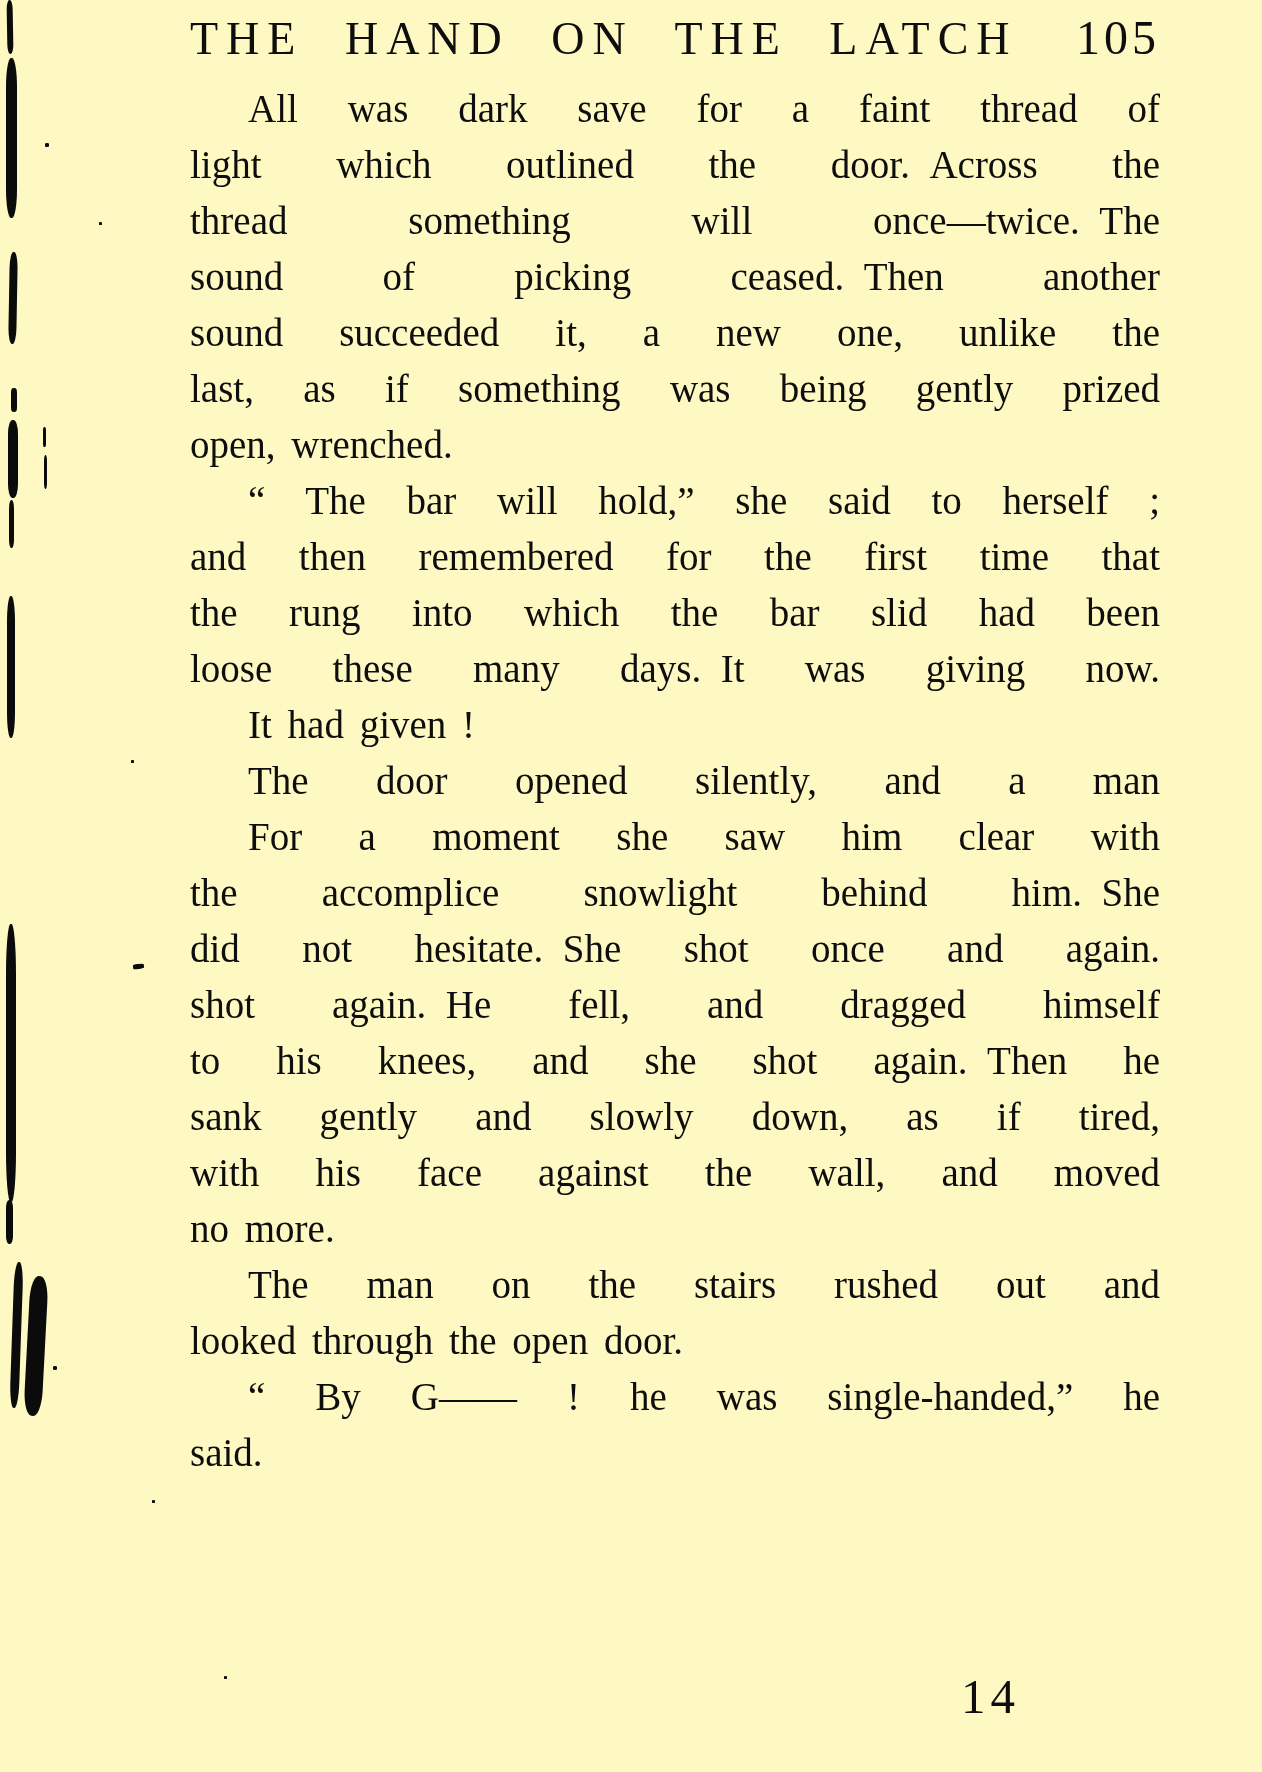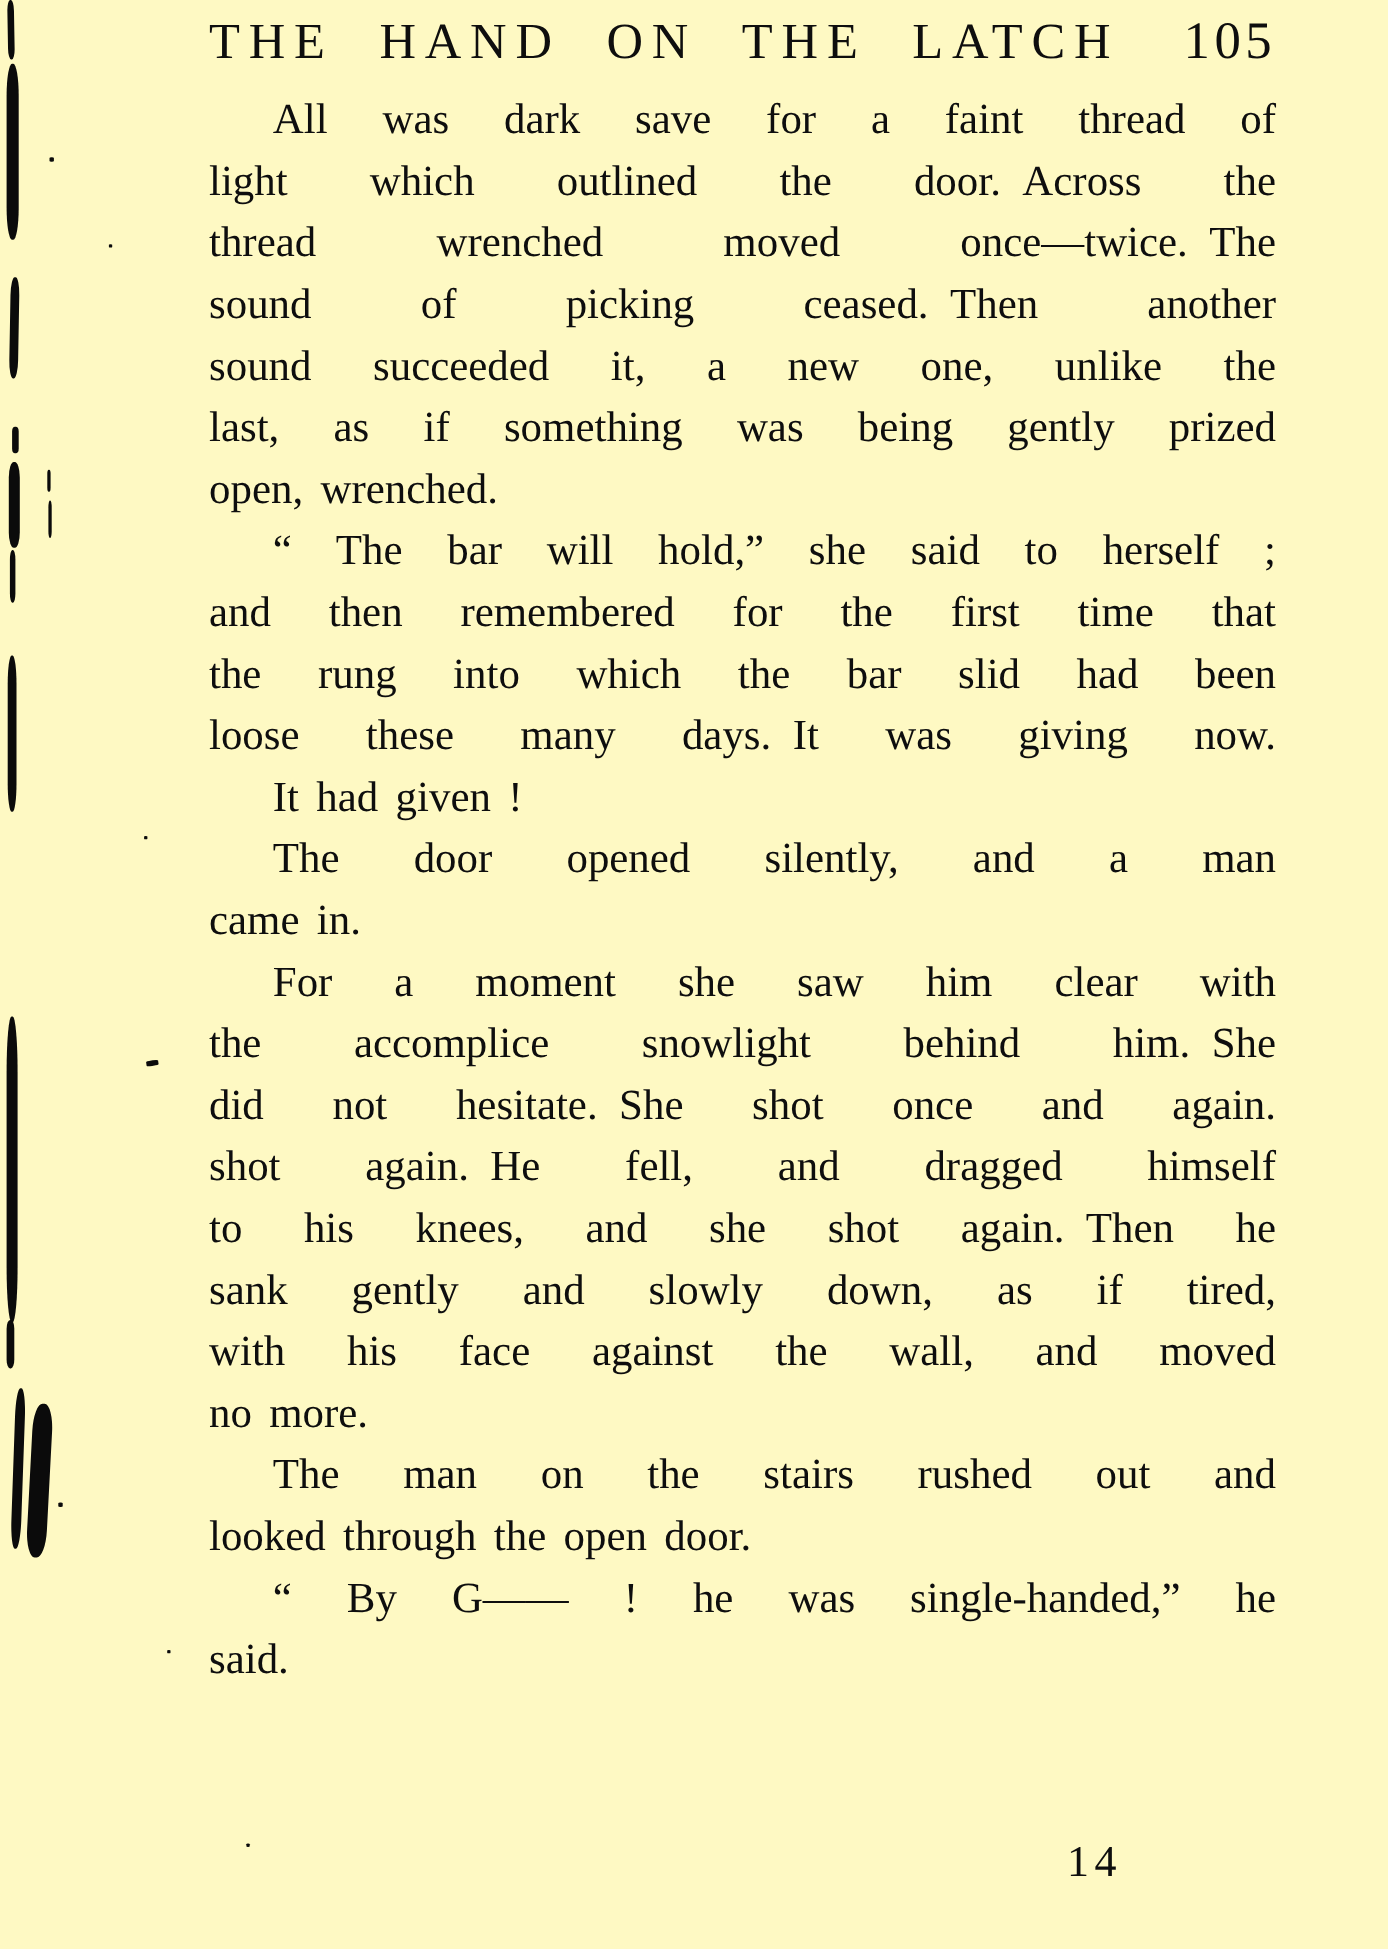--- a/index.html
+++ b/index.html
@@ -48,21 +48,21 @@
   }
   .line.j {
     text-align: justify;
     text-align-last: justify;
   }
   .line.indent { text-indent: 58px; }
   
   .signature {
     position: absolute;
     top: 1668px; right: 242px;
-    font-size: 40px;
+    font-size: 49px;
     letter-spacing: 5px;
     font-variant-numeric: oldstyle-nums;
   }
   
   .artifacts { position: absolute; left: 0; top: 0; width: 1262px; height: 1772px; pointer-events: none; }
   .artifact {
     position: absolute;
     background: #0b0b0b;
     border-radius: 45%/18%;
   }
@@ -96,32 +96,31 @@
     </div>
 
   <header class="running-head">
     <span class="title">THE HAND ON THE LATCH</span>
     <span class="pageno">105</span>
   </header>
 
   <main class="text-block" id="text-block">
       <div class="line j indent">All was dark save for a faint thread of</div>
       <div class="line j">light which outlined the door. Across the</div>
-      <div class="line j">thread wrenched moved once—twice. The</div>
+      <div class="line j">thread something will once—twice. The</div>
       <div class="line j">sound of picking ceased. Then another</div>
       <div class="line j">sound succeeded it, a new one, unlike the</div>
       <div class="line j">last, as if something was being gently prized</div>
       <div class="line">open, wrenched.</div>
       <div class="line j indent">“ The bar will hold,” she said to herself ;</div>
       <div class="line j">and then remembered for the first time that</div>
       <div class="line j">the rung into which the bar slid had been</div>
       <div class="line j">loose these many days. It was giving now.</div>
       <div class="line indent">It had given !</div>
       <div class="line j indent">The door opened silently, and a man</div>
-      <div class="line">came in.</div>
       <div class="line j indent">For a moment she saw him clear with</div>
       <div class="line j">the accomplice snowlight behind him. She</div>
       <div class="line j">did not hesitate. She shot once and again.</div>
       <div class="line j">shot again. He fell, and dragged himself</div>
       <div class="line j">to his knees, and she shot again. Then he</div>
       <div class="line j">sank gently and slowly down, as if tired,</div>
       <div class="line j">with his face against the wall, and moved</div>
       <div class="line">no more.</div>
       <div class="line j indent">The man on the stairs rushed out and</div>
       <div class="line">looked through the open door.</div>

